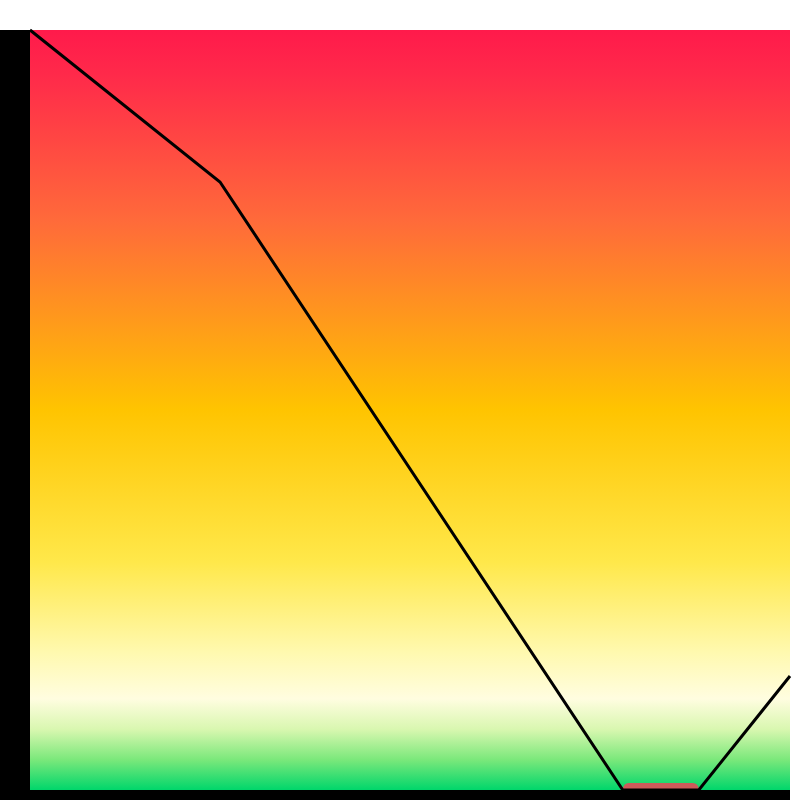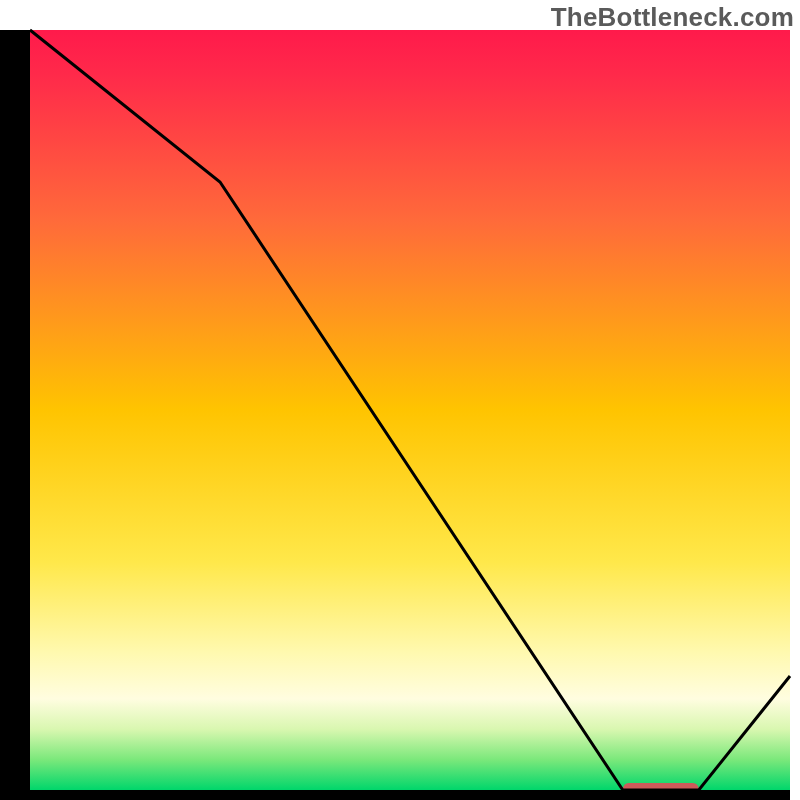--- a/index.html
+++ b/index.html
@@ -26,21 +26,20 @@
     letter-spacing: 0.2px;
   }
   svg {
     display: block;
   }
 </style>
 </head>
 <body>
 
 <div class="canvas">
-  <div class="watermark">TheBottleneck.com</div>
 
   <svg id="plot" width="800" height="800">
     <defs>
       <linearGradient id="bg-grad" x1="0" y1="0" x2="0" y2="1">
           <stop offset="0%" stop-color="#ff1a4b"></stop>
           <stop offset="6%" stop-color="#ff2a4a"></stop>
           <stop offset="25%" stop-color="#ff6a3a"></stop>
           <stop offset="50%" stop-color="#ffc400"></stop>
           <stop offset="70%" stop-color="#ffe84a"></stop>
           <stop offset="82%" stop-color="#fff9b0"></stop>

